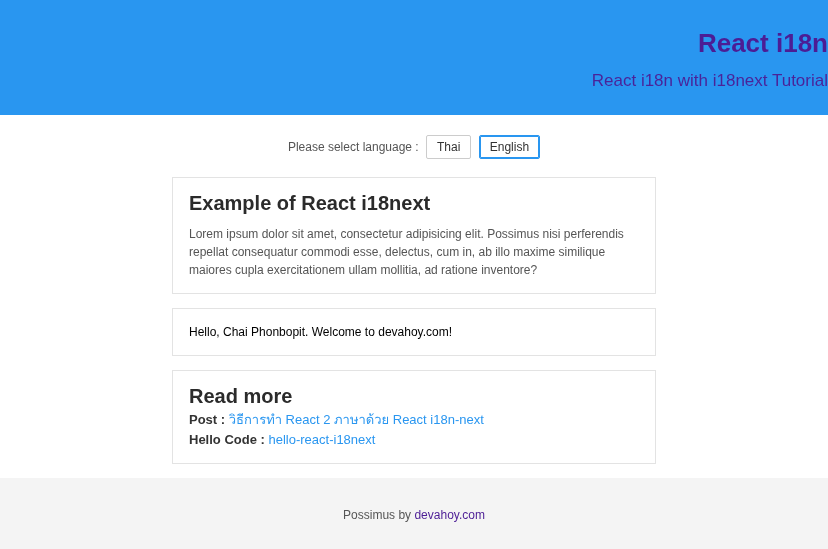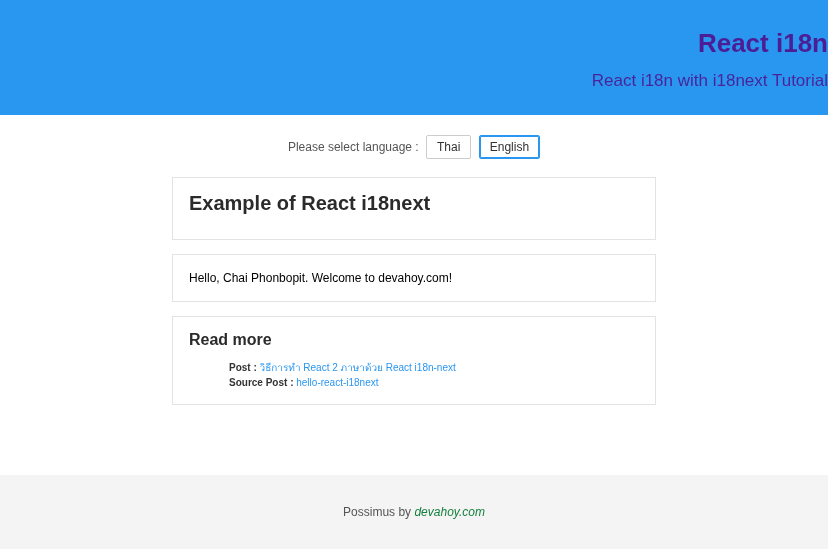--- a/index.html
+++ b/index.html
@@ -56,67 +56,68 @@
     border: 1px solid #e3e3e3;
     border-radius: 0;
     padding: 14px 16px;
     margin-bottom: 14px;
   }
   .card h2 { font-size: 20px; font-weight: 700; color: #2b2b2b; margin-bottom: 10px; }
   .card p  { font-size: 12px; color: #555; line-height: 1.5; }
 
   .card-small p { font-size: 12px; color:#000000;}
 
-  .readmore h2 { font-size: 16px; margin-bottom: 11px; }
-  .readmore .row { font-size: 10px; color:#333; line-height:1.5;margin-left:40px; }
+  .readmore h2 { font-size: 20px; margin-bottom: 2px; }
+  .readmore .row { font-size: 13px; color:#333; line-height:1.5; }
   .readmore .row strong { font-weight:700; }
   .readmore a { color:#2996f0; text-decoration:none; cursor:pointer; }
 
   .footer {
     background:#f4f4f4;
     text-align:center;
     padding: 30px 0;
     font-size: 12px;
     color:#555;
     flex-shrink:0;
   }
-  .footer a { color:#15803d; text-decoration:none;font-style:italic; }
+  .footer a { color:#4c1d95; text-decoration:none; }
 </style>
 </head>
 <body>
 
 <header class="header">
   <h1>React i18n</h1>
   <p>React i18n with i18next Tutorial</p>
 </header>
 
 <main class="content">
 
   <div class="lang-row">
     <span>Please select language :</span>
     <button class="lang-btn">Thai</button>
     <button class="lang-btn active">English</button>
   </div>
 
   <section class="card">
     <h2>Example of React i18next</h2>
+    <p>Lorem ipsum dolor sit amet, consectetur adipisicing elit. Possimus nisi perferendis repellat consequatur commodi esse, delectus, cum in, ab illo maxime similique maiores cupla exercitationem ullam mollitia, ad ratione inventore?</p>
   </section>
 
   <section class="card card-small">
     <p>Hello, Chai Phonbopit. Welcome to devahoy.com!</p>
   </section>
 
   <section class="card readmore">
     <h2>Read more</h2>
     <div class="row">
       <strong>Post :</strong>
       <a>วิธีการทำ React 2 ภาษาด้วย React i18n-next</a>
     </div>
     <div class="row">
-      <strong>Source Post :</strong>
+      <strong>Hello Code :</strong>
       <a>hello-react-i18next</a>
     </div>
   </section>
 
 </main>
 
 <footer class="footer">
   <span>Possimus by </span><a>devahoy.com</a>
 </footer>
 

